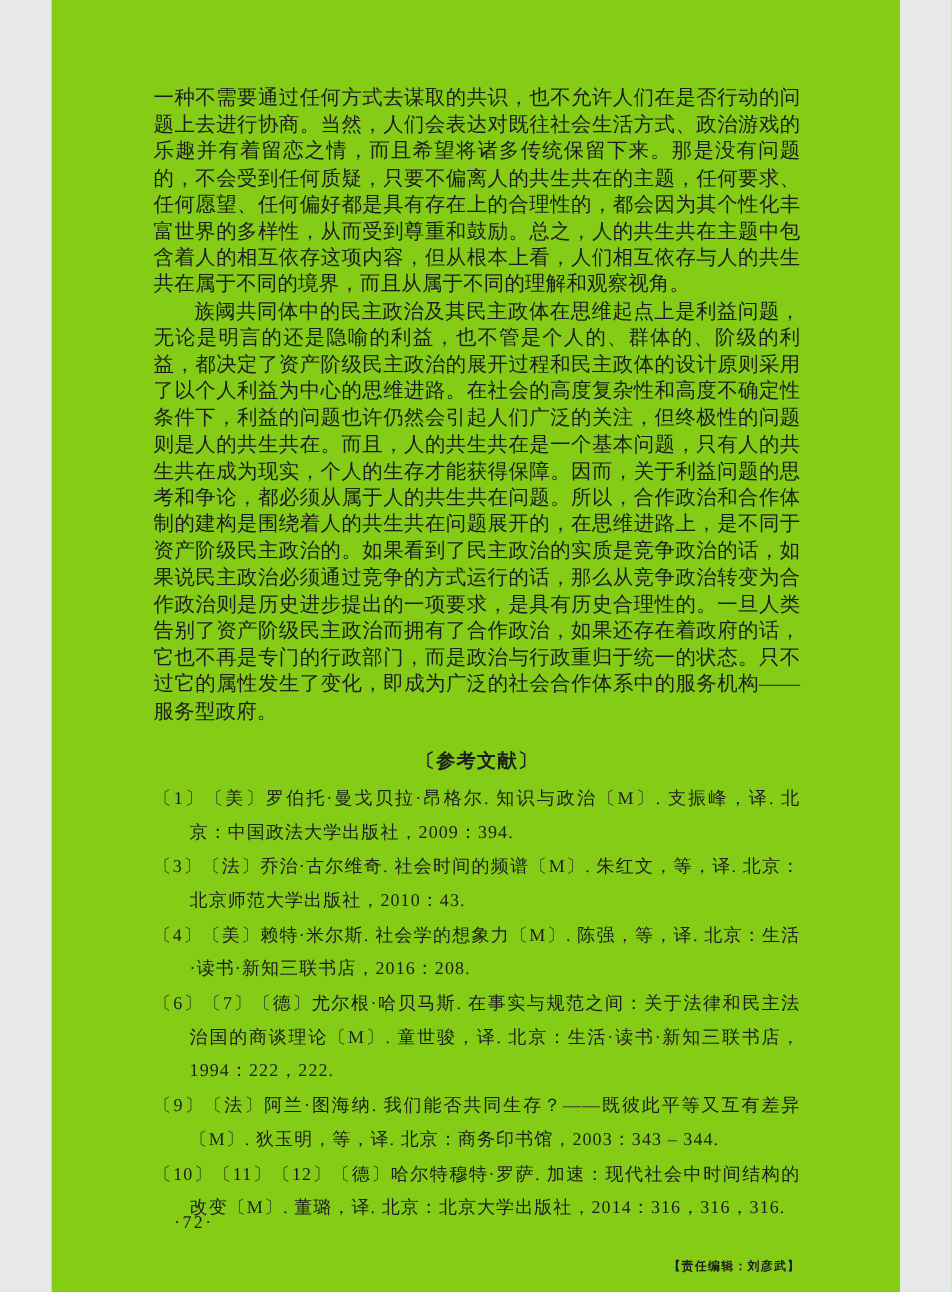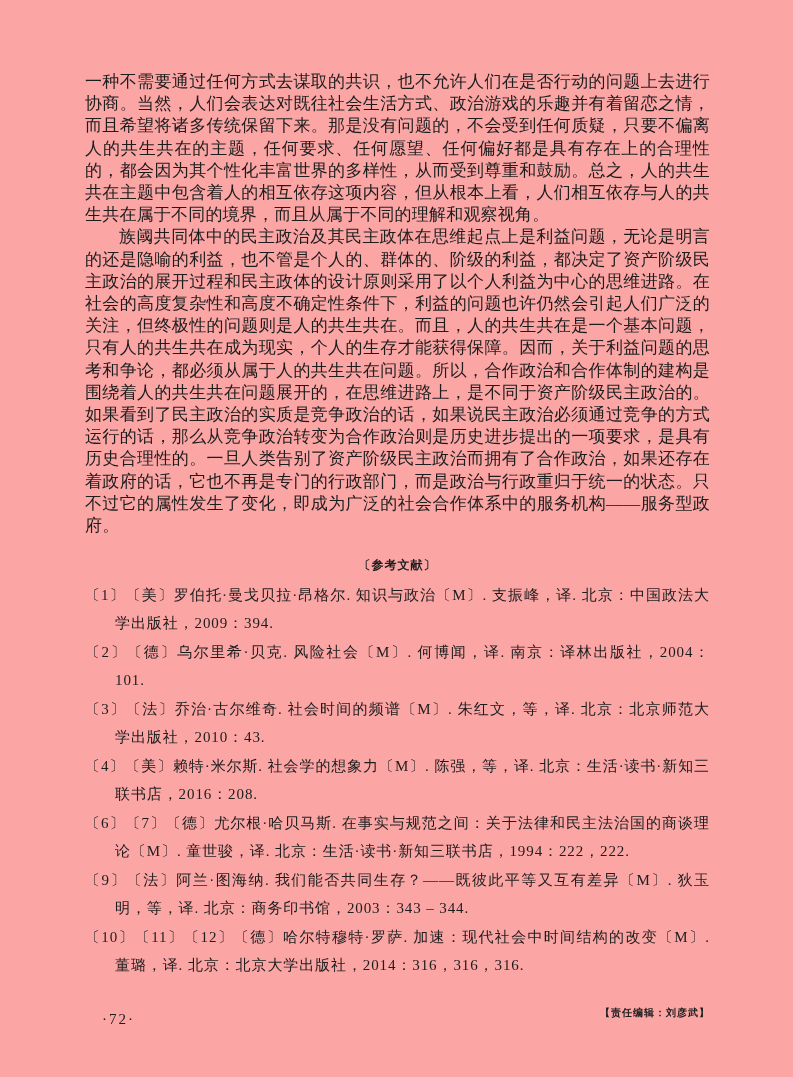--- a/index.html
+++ b/index.html
@@ -2,44 +2,44 @@
 <html lang="zh"><head>
 <meta charset="utf-8">
 <style>
   html, body {
     margin: 0;
     padding: 0;
     background: #e8e8e8;
   }
   .page {
     position: relative;
-    width: 793px;
+    width: 707px;
     height: 1077px;
     margin: 0 auto;
-    background: #fca5a5;
+    background: #84cc16;
     color: #1d1d1d;
     font-family: "Liberation Serif", "DejaVu Serif", serif;
     box-sizing: border-box;
     padding: 71px 83px 0 85px;
     overflow: hidden;
   }
   .body-text p {
     margin: 0;
     font-size: 17px;
     line-height: 22.2px;
     text-align: justify;
     letter-spacing: 0.2px;
   }
   .para-indent {
     text-indent: 2em;
   }
   .ref-heading {
     margin: 20px 0 7px 0;
     text-align: center;
-    font-size: 12px;
+    font-size: 16px;
     font-weight: bold;
     font-family: "Liberation Sans", "DejaVu Sans", sans-serif;
     letter-spacing: 1px;
   }
   .ref-list {
     list-style: none;
     margin: 0;
     padding: 0;
     font-size: 15px;
     line-height: 28px;
@@ -75,21 +75,20 @@
 
   <div class="body-text">
     <p>一种不需要通过任何方式去谋取的共识，也不允许人们在是否行动的问题上去进行协商。当然，人们会表达对既往社会生活方式、政治游戏的乐趣并有着留恋之情，而且希望将诸多传统保留下来。那是没有问题的，不会受到任何质疑，只要不偏离人的共生共在的主题，任何要求、任何愿望、任何偏好都是具有存在上的合理性的，都会因为其个性化丰富世界的多样性，从而受到尊重和鼓励。总之，人的共生共在主题中包含着人的相互依存这项内容，但从根本上看，人们相互依存与人的共生共在属于不同的境界，而且从属于不同的理解和观察视角。</p>
     <p class="para-indent">族阈共同体中的民主政治及其民主政体在思维起点上是利益问题，无论是明言的还是隐喻的利益，也不管是个人的、群体的、阶级的利益，都决定了资产阶级民主政治的展开过程和民主政体的设计原则采用了以个人利益为中心的思维进路。在社会的高度复杂性和高度不确定性条件下，利益的问题也许仍然会引起人们广泛的关注，但终极性的问题则是人的共生共在。而且，人的共生共在是一个基本问题，只有人的共生共在成为现实，个人的生存才能获得保障。因而，关于利益问题的思考和争论，都必须从属于人的共生共在问题。所以，合作政治和合作体制的建构是围绕着人的共生共在问题展开的，在思维进路上，是不同于资产阶级民主政治的。如果看到了民主政治的实质是竞争政治的话，如果说民主政治必须通过竞争的方式运行的话，那么从竞争政治转变为合作政治则是历史进步提出的一项要求，是具有历史合理性的。一旦人类告别了资产阶级民主政治而拥有了合作政治，如果还存在着政府的话，它也不再是专门的行政部门，而是政治与行政重归于统一的状态。只不过它的属性发生了变化，即成为广泛的社会合作体系中的服务机构——服务型政府。</p>
   </div>
 
   <h3 class="ref-heading">〔参考文献〕</h3>
 
   <ol class="ref-list">
     <li>〔1〕〔美〕罗伯托·曼戈贝拉·昂格尔. 知识与政治〔M〕. 支振峰，译. 北京：中国政法大学出版社，2009：394.</li>
-    <li>〔2〕〔德〕乌尔里希·贝克. 风险社会〔M〕. 何博闻，译. 南京：译林出版社，2004：101.</li>
     <li>〔3〕〔法〕乔治·古尔维奇. 社会时间的频谱〔M〕. 朱红文，等，译. 北京：北京师范大学出版社，2010：43.</li>
     <li>〔4〕〔美〕赖特·米尔斯. 社会学的想象力〔M〕. 陈强，等，译. 北京：生活·读书·新知三联书店，2016：208.</li>
     <li>〔6〕〔7〕〔德〕尤尔根·哈贝马斯. 在事实与规范之间：关于法律和民主法治国的商谈理论〔M〕. 童世骏，译. 北京：生活·读书·新知三联书店，1994：222，222.</li>
     <li>〔9〕〔法〕阿兰·图海纳. 我们能否共同生存？——既彼此平等又互有差异〔M〕. 狄玉明，等，译. 北京：商务印书馆，2003：343 – 344.</li>
     <li>〔10〕〔11〕〔12〕〔德〕哈尔特穆特·罗萨. 加速：现代社会中时间结构的改变〔M〕. 董璐，译. 北京：北京大学出版社，2014：316，316，316.</li>
   </ol>
 
   <div class="editor-note">【责任编辑：刘彦武】</div>
 
   <div class="page-number">·72·</div>

